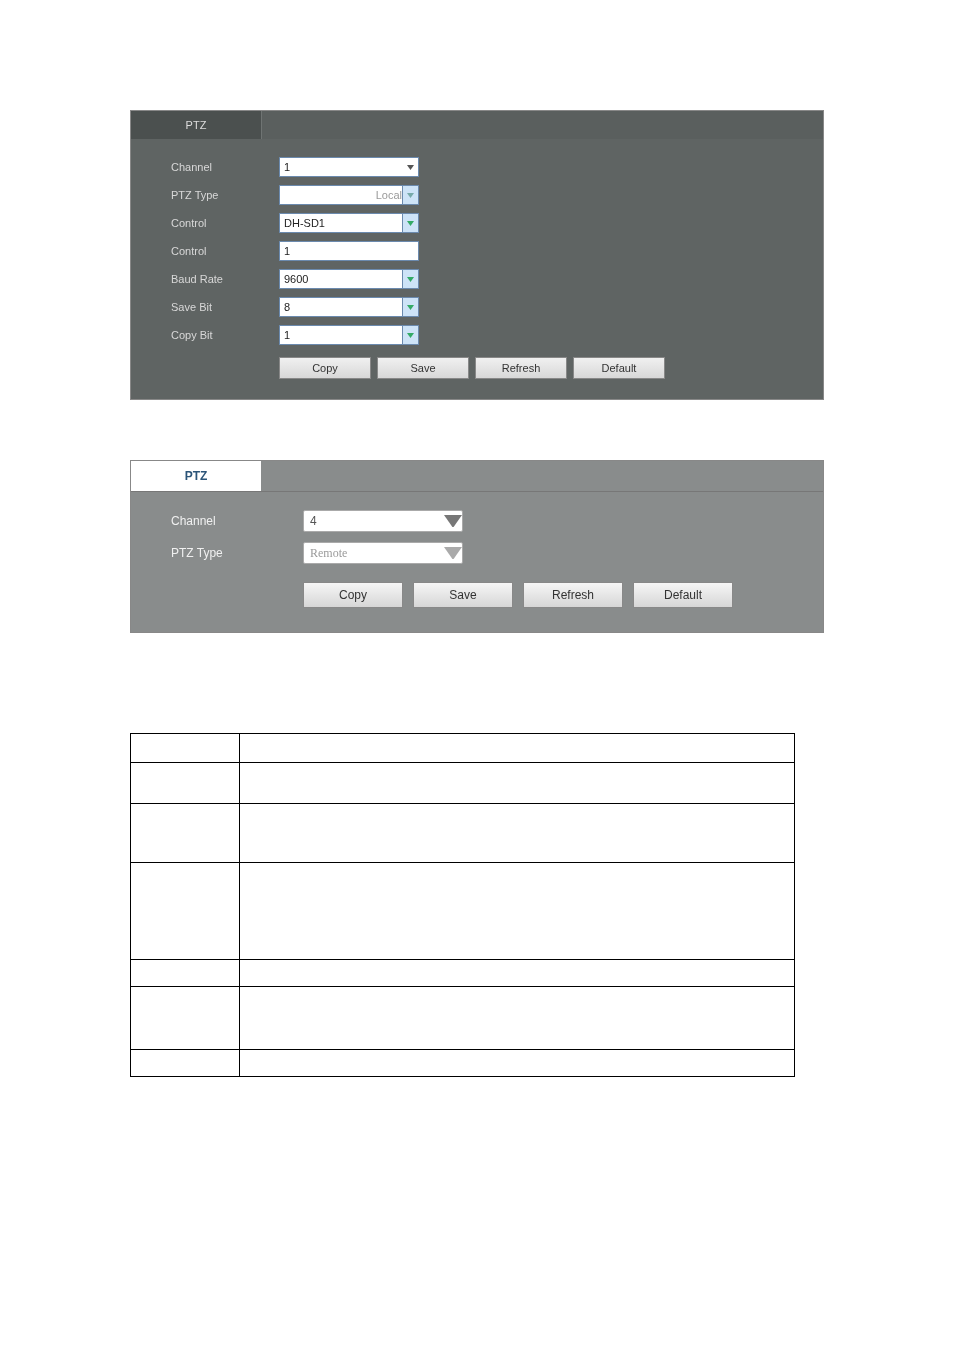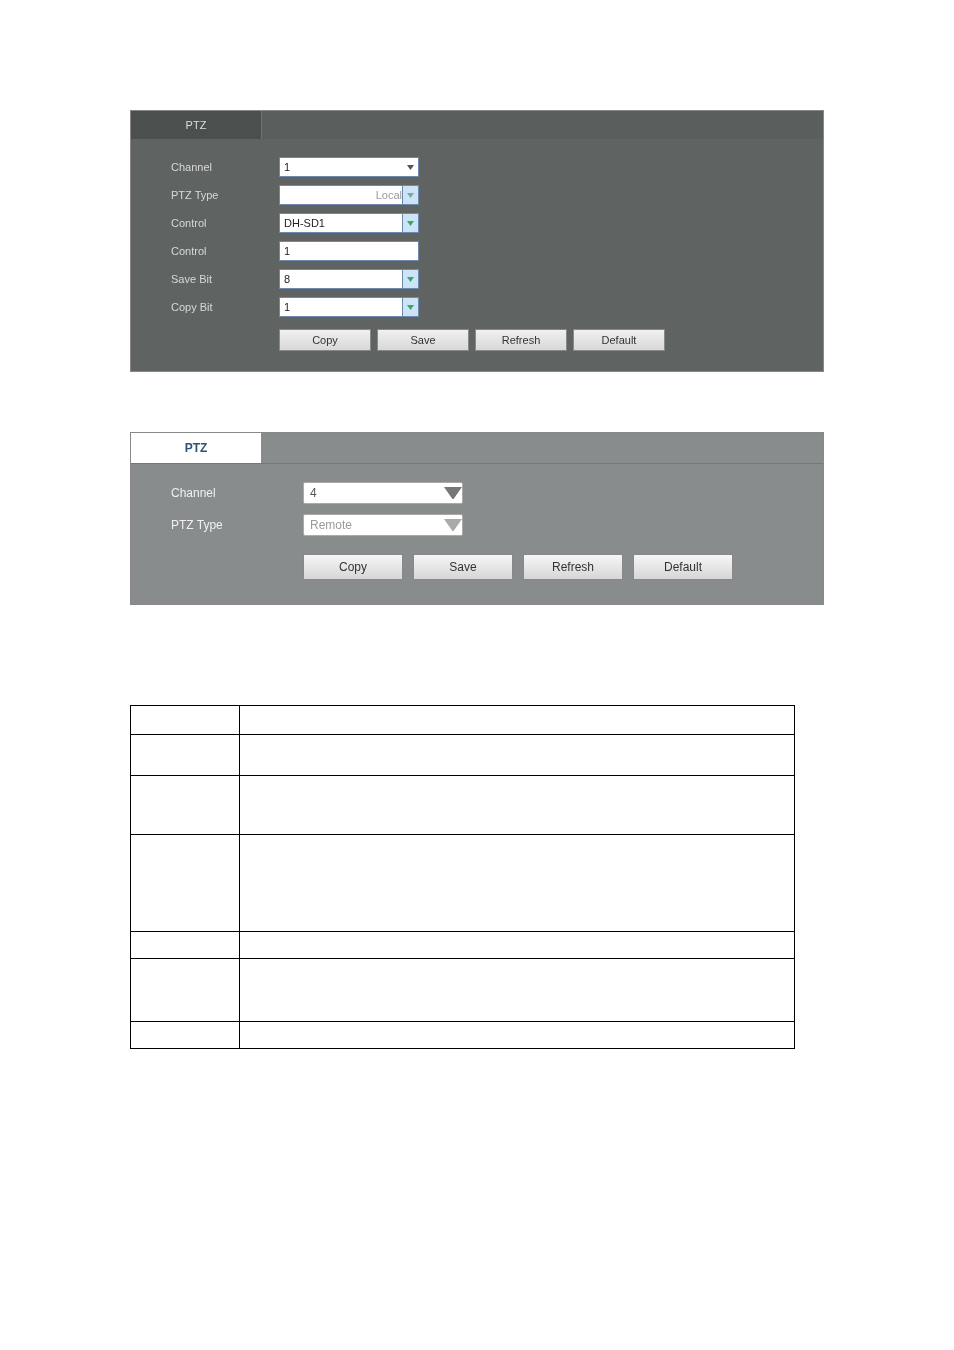--- a/index.html
+++ b/index.html
@@ -187,20 +187,21 @@
     
     .panel2 .select-wrap .value {
       padding-left: 6px;
       font-size: 12px;
       color: #555;
       flex: 1;
     }
     
     .panel2 .select-wrap.disabled .value {
       color: #9a9a9a;
+      font-family: Liberation Serif, serif;
     }
     
     .panel2 .select-wrap .arrow-btn {
       width: 18px;
       height: 100%;
       display: flex;
       align-items: center;
       justify-content: center;
     }
     
@@ -294,20 +295,31 @@
       </div>
     </div>
 
     <div class="row">
       <div class="label">Control</div>
       <div class="input-wrap">
         <span class="value">1</span>
       </div>
     </div>
 
+    <div class="row">
+      <div class="label">Baud Rate</div>
+      <div class="select-wrap">
+        <span class="value">9600</span>
+        <span class="arrow-btn">
+          <svg viewBox="0 0 7 5">
+              <path d="M0 0 L7 0 L3.5 5 Z" fill="#3a6"></path>
+            </svg>
+        </span>
+      </div>
+    </div>
 
     <div class="row">
       <div class="label">Save Bit</div>
       <div class="select-wrap">
         <span class="value">8</span>
         <span class="arrow-btn">
           <svg viewBox="0 0 7 5">
               <path d="M0 0 L7 0 L3.5 5 Z" fill="#3a6"></path>
             </svg>
         </span>

